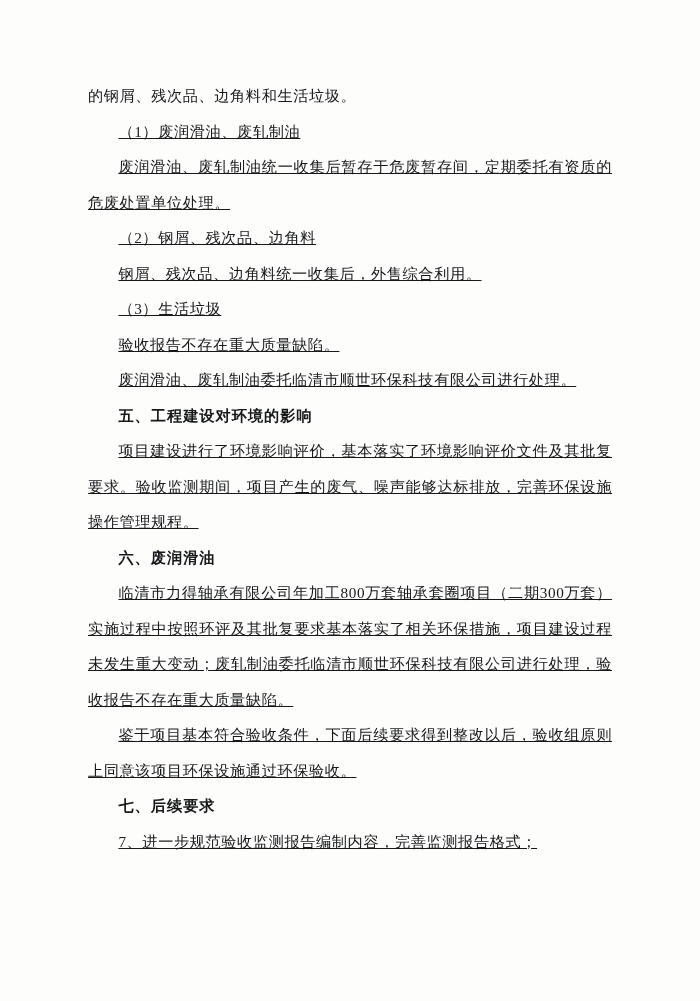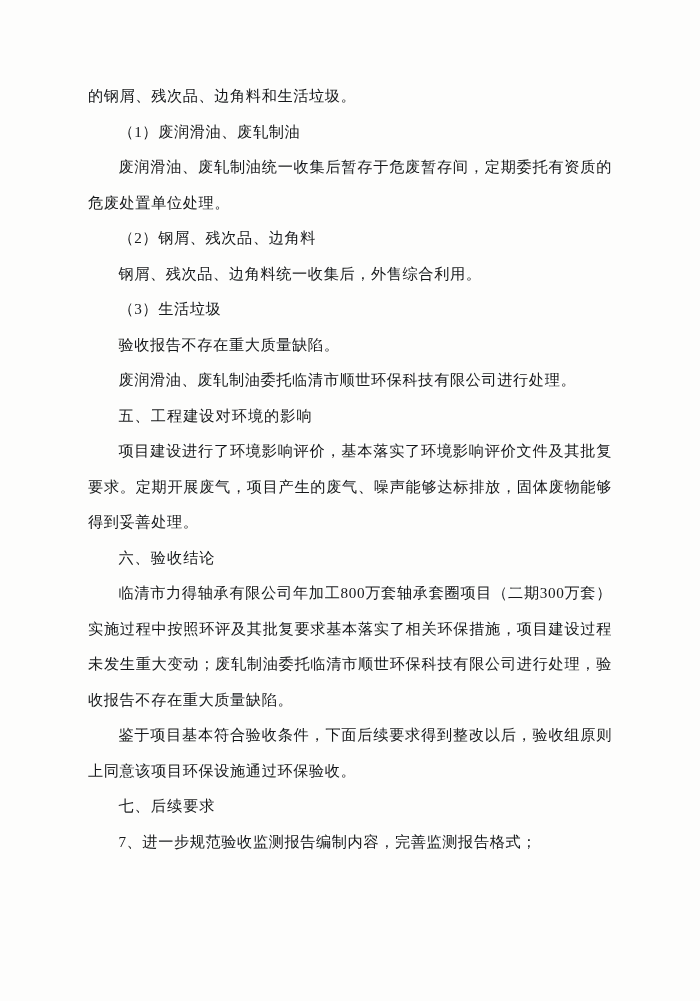--- a/index.html
+++ b/index.html
@@ -30,24 +30,25 @@
     text-align: justify;
     text-justify: inter-ideograph;
   }
   p {
     margin: 0;
     padding: 0;
     white-space: pre-wrap;
   }
   .indent {
     text-indent: 2em;
+    text-decoration: underline;
   }
   .heading {
     text-indent: 2em;
-    font-weight: normal;
+    font-weight: bold;
     letter-spacing: 1px;
   }
   .noindent {
     text-indent: 0;
   }
 </style>
 </head>
 <body>
 
 <div class="page">
@@ -56,23 +57,23 @@
     <p class="noindent">的钢屑、残次品、边角料和生活垃圾。</p>
     <p class="indent">（1）废润滑油、废轧制油</p>
     <p class="indent">废润滑油、废轧制油统一收集后暂存于危废暂存间，定期委托有资质的危废处置单位处理。</p>
     <p class="indent">（2）钢屑、残次品、边角料</p>
     <p class="indent">钢屑、残次品、边角料统一收集后，外售综合利用。</p>
     <p class="indent">（3）生活垃圾</p>
     <p class="indent">验收报告不存在重大质量缺陷。</p>
     <p class="indent">废润滑油、废轧制油委托临清市顺世环保科技有限公司进行处理。</p>
 
     <p class="heading">五、工程建设对环境的影响</p>
-    <p class="indent">项目建设进行了环境影响评价，基本落实了环境影响评价文件及其批复要求。定期开展废气，项目产生的废气、噪声能够达标排放，固体废物能够得到妥善处理。</p>
+    <p class="indent">项目建设进行了环境影响评价，基本落实了环境影响评价文件及其批复要求。验收监测期间，项目产生的废气、噪声能够达标排放，完善环保设施操作管理规程。</p>
 
-    <p class="heading">六、验收结论</p>
+    <p class="heading">六、废润滑油</p>
     <p class="indent">临清市力得轴承有限公司年加工800万套轴承套圈项目（二期300万套）实施过程中按照环评及其批复要求基本落实了相关环保措施，项目建设过程未发生重大变动；废轧制油委托临清市顺世环保科技有限公司进行处理，验收报告不存在重大质量缺陷。</p>
     <p class="indent">鉴于项目基本符合验收条件，下面后续要求得到整改以后，验收组原则上同意该项目环保设施通过环保验收。</p>
 
     <p class="heading">七、后续要求</p>
     <p class="indent">7、进一步规范验收监测报告编制内容，完善监测报告格式；</p>
 
   </div>
 </div>
 
 </body></html>

